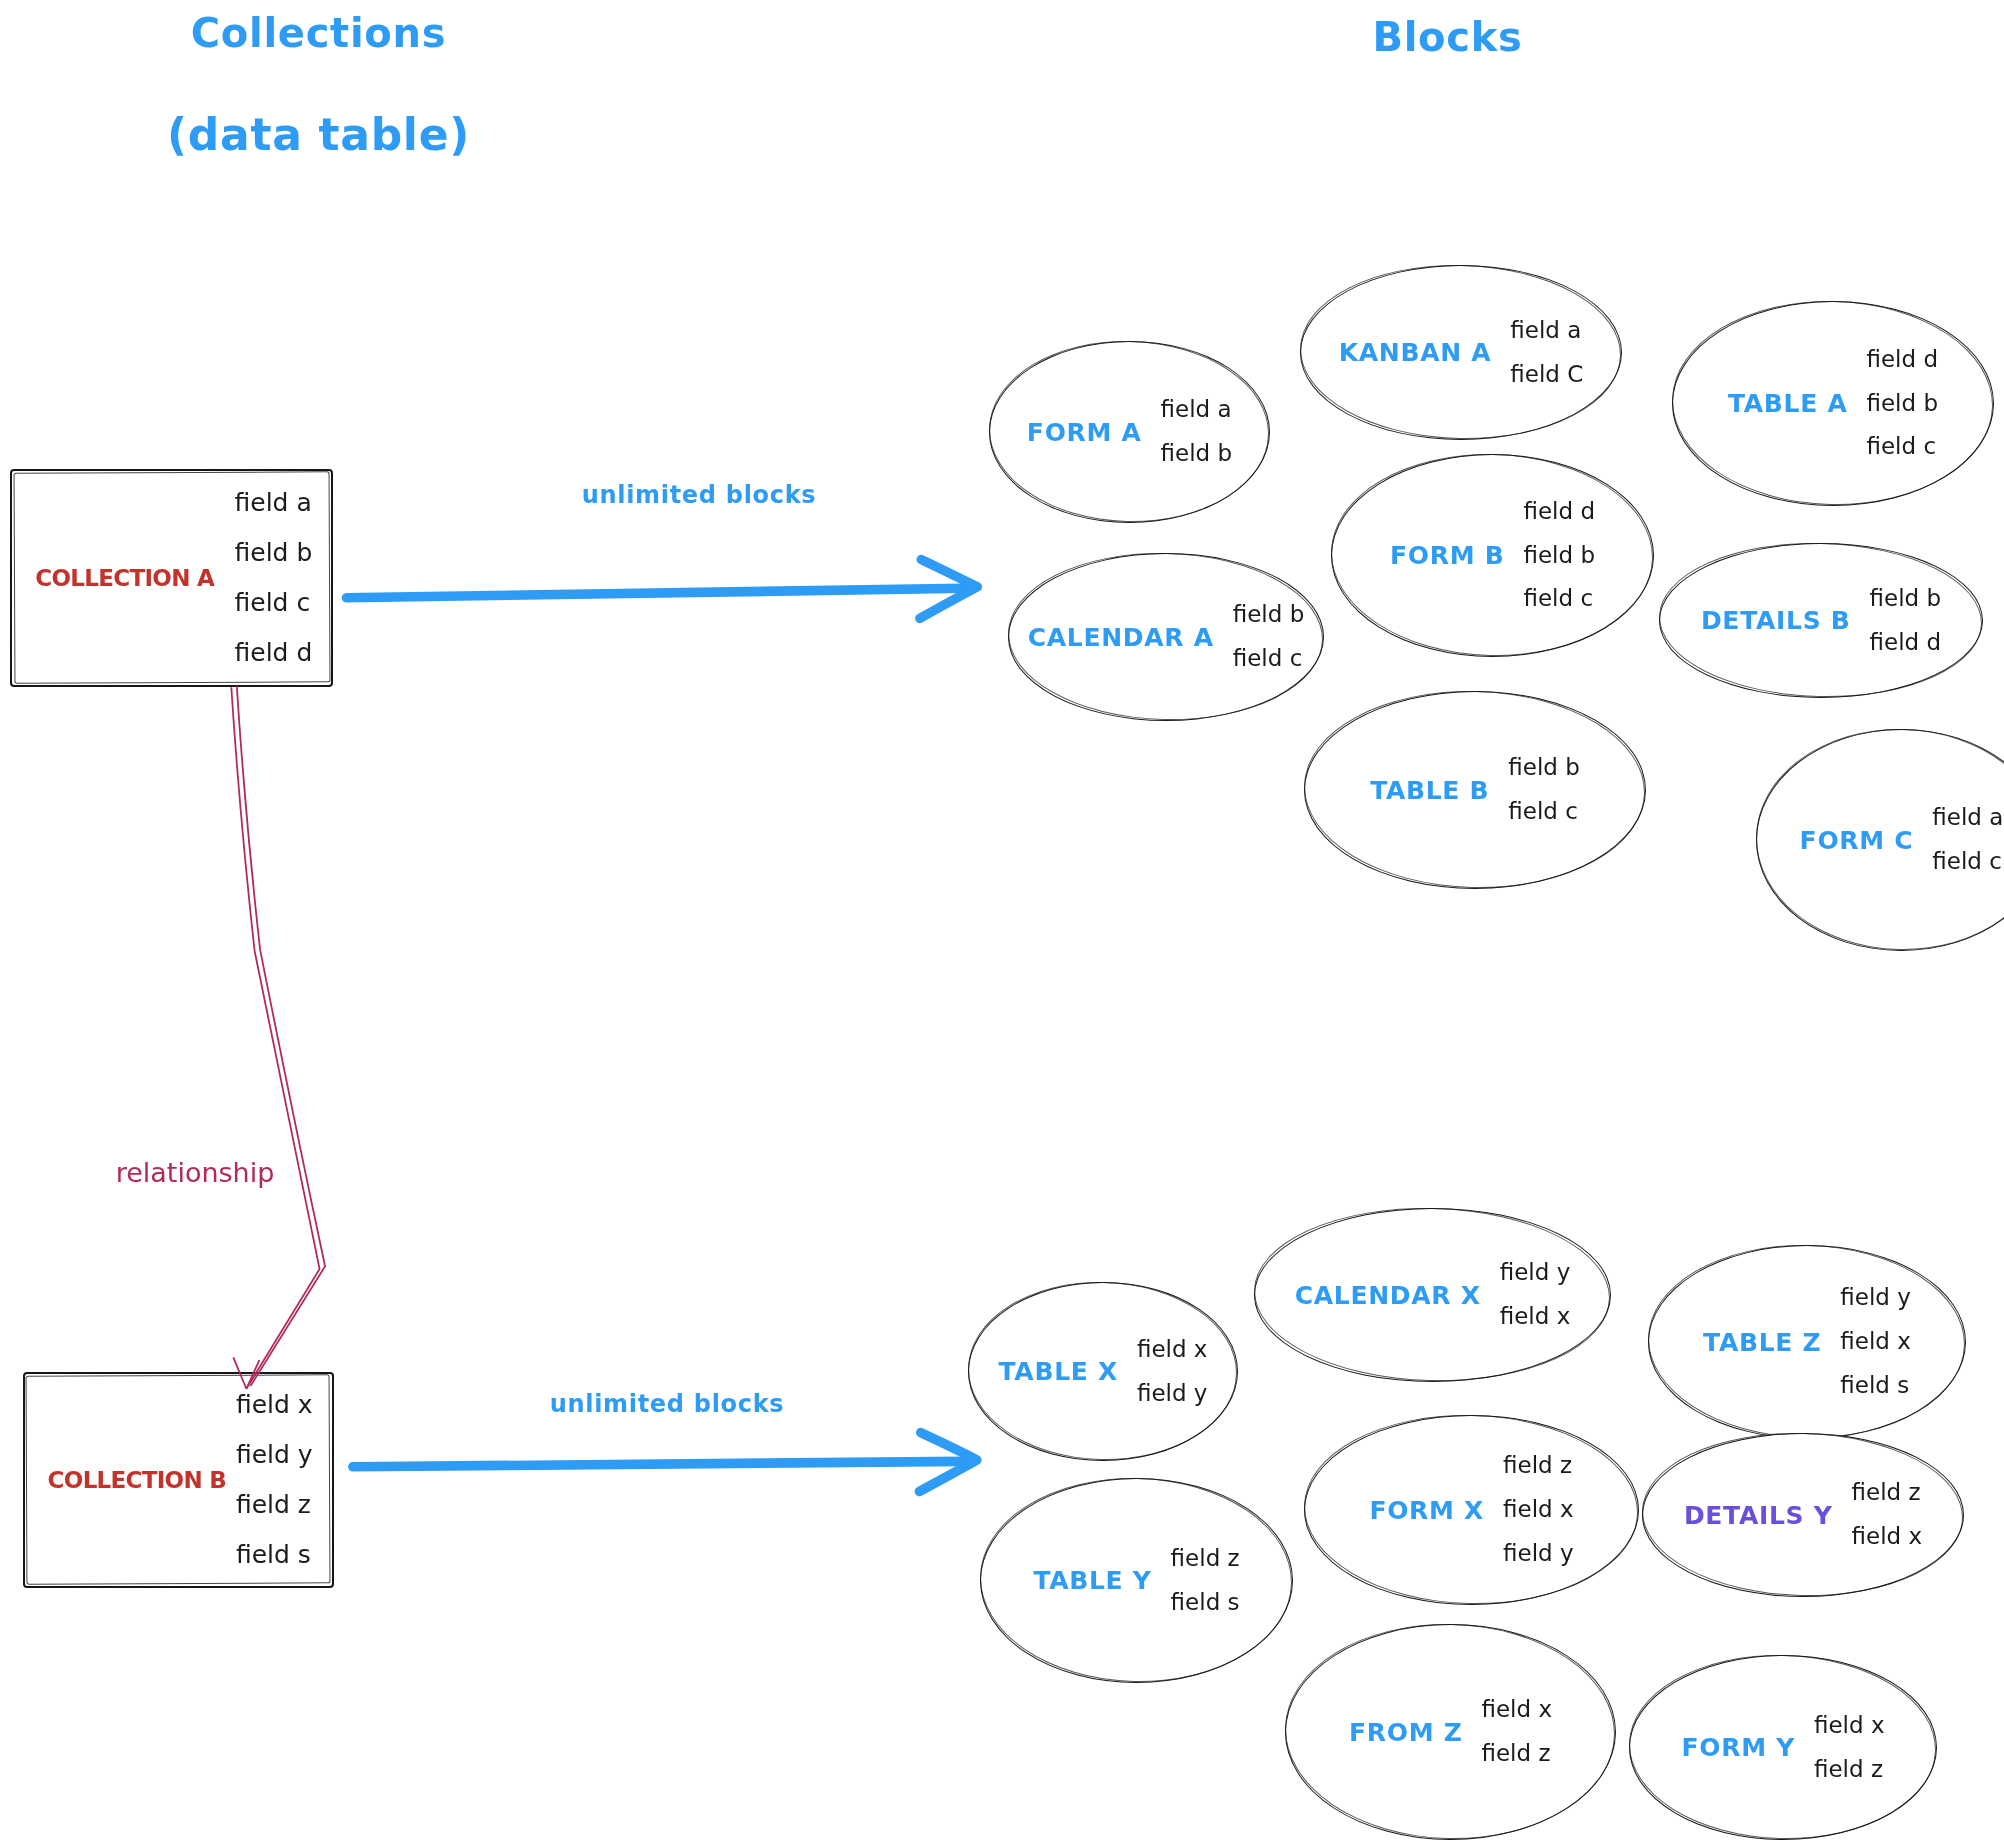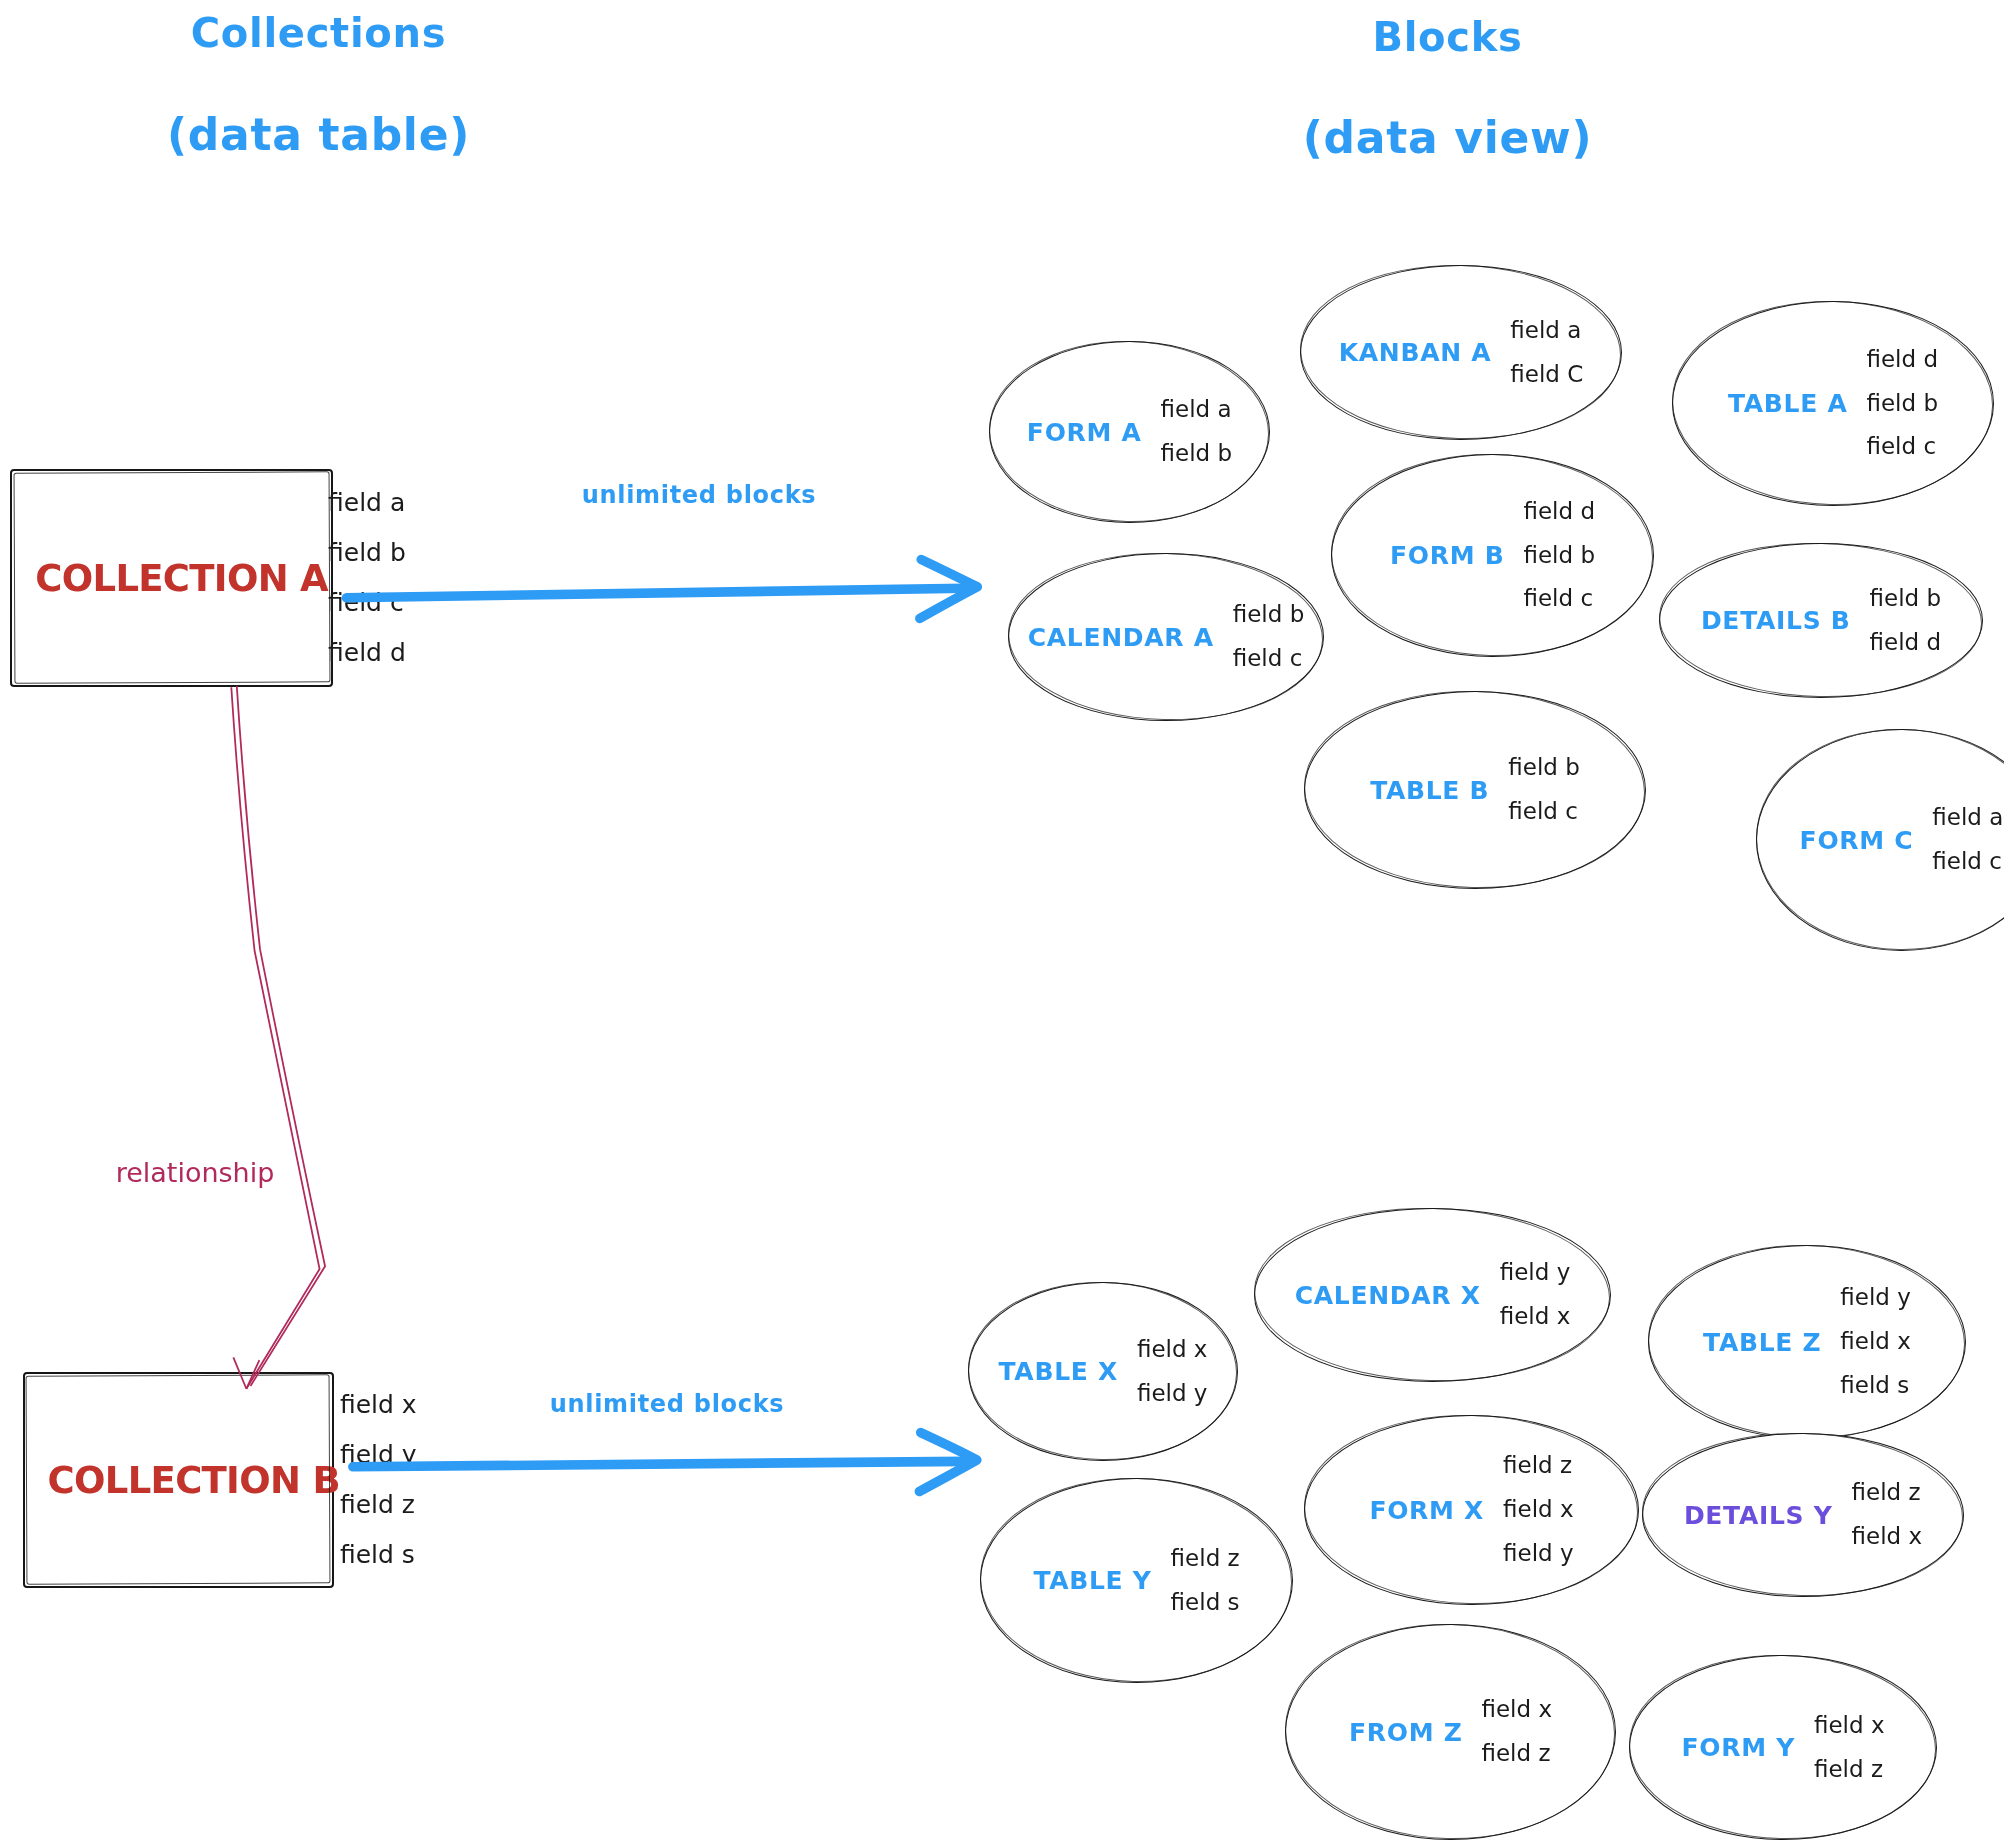--- a/index.html
+++ b/index.html
@@ -20,21 +20,21 @@
   
   .colbox{
     position:absolute;border:2.1px solid #161616;border-radius:4.1px;background:#fff;
     display:flex;align-items:center;justify-content:space-between;
     padding:0 19px 0 23px;
   }
   .colbox::before{
     content:"";position:absolute;inset:1.4px;border:1.1px solid rgba(22,22,22,.8);
     border-radius:2.7px;transform:rotate(-0.25deg);pointer-events:none;
   }
-  .clabel{color:var(--red);font-weight:700;font-size:37px;letter-spacing:-0.7px;white-space:nowrap;}
+  .clabel{color:var(--red);font-weight:700;font-size:23px;letter-spacing:-0.7px;white-space:nowrap;}
   .cfields{display:flex;flex-direction:column;color:var(--ink);font-size:25px;line-height:2.0;}
   .cfields span{white-space:nowrap;}
 
   
   .ellipse{
     position:absolute;border:1.8px solid var(--ink);border-radius:50%;background:#fff;
     display:flex;align-items:center;justify-content:center;gap:19px;padding:0 16.4px;
   }
   .ellipse::before{
     content:"";position:absolute;inset:-0.7px;border:1.1px solid rgba(25,25,25,.72);
@@ -51,21 +51,20 @@
   svg{position:absolute;overflow:visible;}
 </style>
 </head>
 <body>
 
 <div class="canvas">
 
   <div class="col-title" style="left:113px;top:10.3px;width:411px">Collections</div>
   <div class="col-subtitle" style="left:113px;top:109px;width:411px">(data table)</div>
   <div class="col-title" style="left:1242px;top:13.7px;width:411px">Blocks</div>
-  <div class="col-subtitle" style="left:1242px;top:112px;width:411px">(data view)</div>
 
   <div class="colbox" style="left:10.3px;top:469px;width:323px;height:218px">
     <span class="clabel">COLLECTION A</span>
     <div class="cfields">
       <span>field a</span>
       <span>field b</span>
       <span>field c</span>
       <span>field d</span>
     </div>
   </div>

